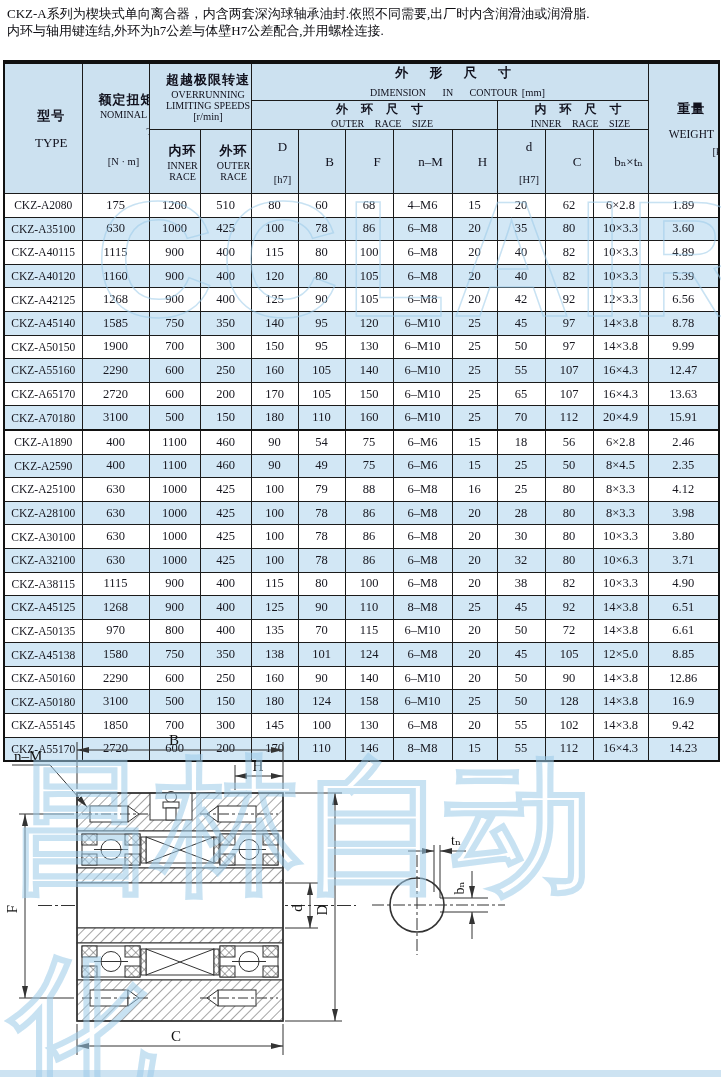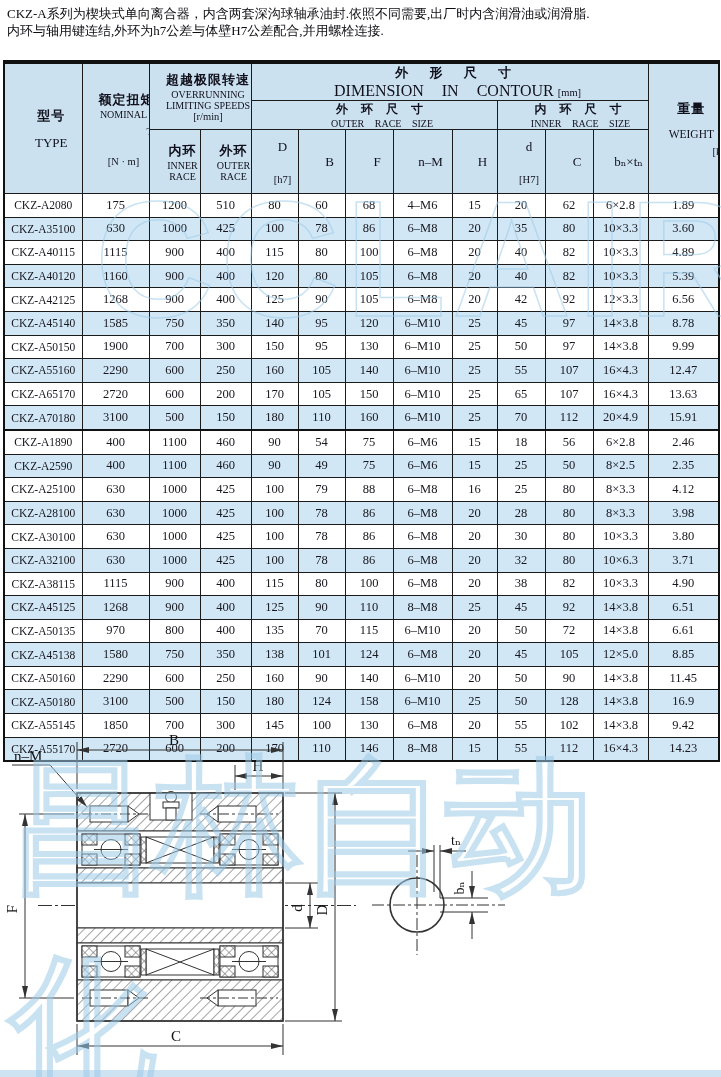--- a/index.html
+++ b/index.html
@@ -17,21 +17,21 @@
   #spec-table td{font-size:12.5px;height:22.6px;color:#17171f;}
   #spec-table td.tcol{font-size:11.5px;}
   #spec-table tr.alt td{background:#d2e7f5;}
   #spec-table tr.gsep td{border-top:2px solid #111;}
   #spec-table th{background:#cce1f0;font-weight:normal;padding-left:16px;}
   tr.h1{height:28px;} tr.h2{height:27px;} tr.h3{height:64px;}
   .zh{font-size:13px;font-weight:bold;letter-spacing:1px;color:#10101c;}
   .zhsp{font-size:13px;font-weight:bold;letter-spacing:9px;color:#10101c;}
   .zhsp2{font-size:12px;font-weight:bold;letter-spacing:5px;color:#10101c;}
   .en{font-size:10px;letter-spacing:0;color:#10101c;}
-  .enw{font-size:16px;word-spacing:14px;color:#10101c;}
+  .enw{font-size:10px;word-spacing:14px;color:#10101c;}
   .enw2{font-size:10px;word-spacing:8px;color:#10101c;}
   .unit{font-size:10.5px;color:#10101c;font-family:Liberation Serif, serif;}
   .big{font-size:13px;color:#10101c;}
   .gap6{margin-top:6px;margin-left:48px;} .gap3{margin-top:19px;} .gap10{margin-top:10px;}
   
   .wm{position:absolute;pointer-events:none;color:transparent;
       -webkit-text-stroke:1.5px #9ccbe9;font-family:"Liberation Sans",sans-serif;
       font-weight:bold;opacity:.55;z-index:6;}
   #wm-table{left:95px;top:165px;font-size:165px;letter-spacing:6px;}
   #wm-drawing{left:8px;top:728px;font-size:148px;letter-spacing:-2px;}
@@ -318,21 +318,21 @@
           <td>400</td>
           <td>1100</td>
           <td>460</td>
           <td>90</td>
           <td>49</td>
           <td>75</td>
           <td>6–M6</td>
           <td>15</td>
           <td>25</td>
           <td>50</td>
-          <td>8×2.5</td>
+          <td>8×4.5</td>
           <td>2.35</td>
         </tr>
         <tr>
           <td class="tcol">CKZ-A25100</td>
           <td>630</td>
           <td>1000</td>
           <td>425</td>
           <td>100</td>
           <td>79</td>
           <td>88</td>
@@ -454,21 +454,21 @@
           <td>600</td>
           <td>250</td>
           <td>160</td>
           <td>90</td>
           <td>140</td>
           <td>6–M10</td>
           <td>20</td>
           <td>50</td>
           <td>90</td>
           <td>14×3.8</td>
-          <td>11.45</td>
+          <td>12.86</td>
         </tr>
         <tr class="alt">
           <td class="tcol">CKZ-A50180</td>
           <td>3100</td>
           <td>500</td>
           <td>150</td>
           <td>180</td>
           <td>124</td>
           <td>158</td>
           <td>6–M10</td>

